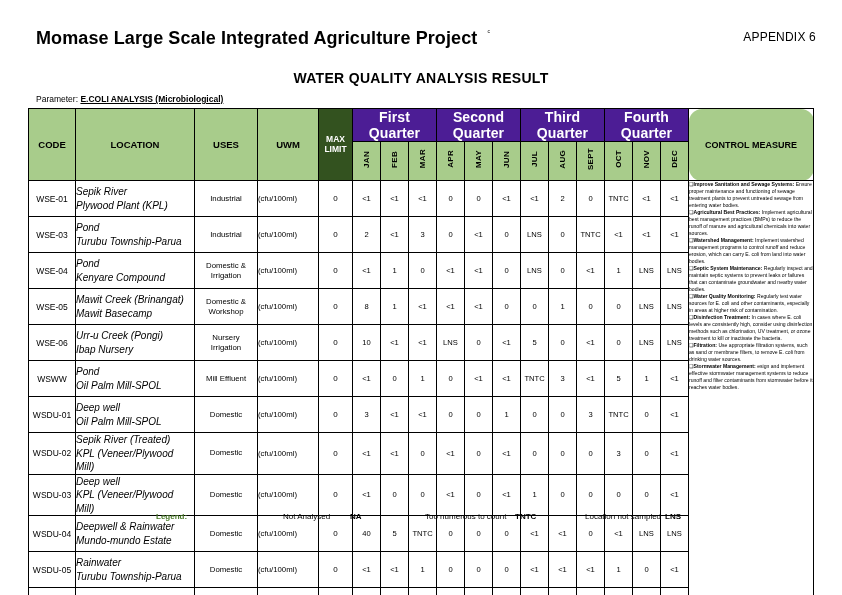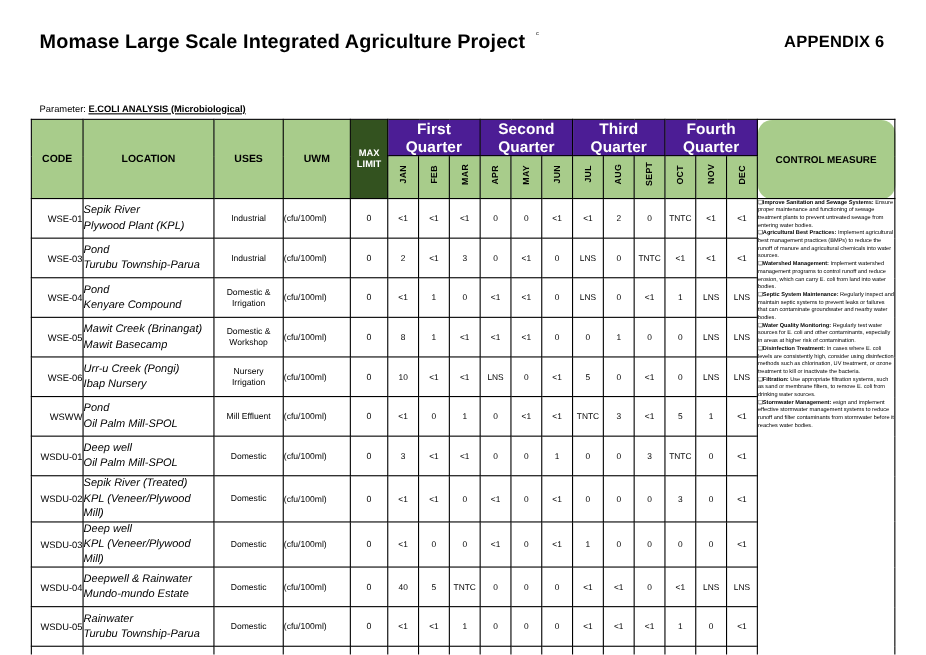--- a/index.html
+++ b/index.html
@@ -8,21 +8,21 @@
     font-family:"Liberation Sans", sans-serif;
     color:#000;overflow:hidden;
   }
   .page{position:relative;width:842px;height:595px;padding:0;box-sizing:border-box;}
 
   
   .topbar{position:absolute;left:36px;top:28px;right:26px;height:42px;}
   .proj-title{font-size:18px;font-weight:bold;letter-spacing:.1px;margin:0;display:inline-block;}
   .proj-mark{font-size:5px;vertical-align:top;margin-left:10px;font-weight:normal;}
   .proj-sub{font-size:10.5px;font-style:italic;font-weight:bold;margin:2px 0 0 0;}
-  .appendix{position:absolute;right:12px;top:2px;font-size:15px;font-weight:bold;letter-spacing:.2px;}
+  .appendix{position:absolute;right:0;top:2px;font-size:12px;font-weight:normal;letter-spacing:.2px;}
 
   .doc-title{position:absolute;left:0;right:0;top:70px;text-align:center;
     font-size:14px;font-weight:bold;letter-spacing:.3px;}
 
   .param{position:absolute;left:36px;top:94px;font-size:8.5px;}
   .param b{font-weight:bold;text-decoration:underline;font-size:8.5px;}
 
   
   table.grid{position:absolute;left:28px;top:108px;border-collapse:collapse;
     width:786px;table-layout:fixed;}
@@ -46,21 +46,21 @@
   td.loc{text-align:left;padding:2px 0 2px 4px;line-height:1.35;font-size:10px;font-style:italic;}
   td.uses{text-align:center;line-height:1.25;font-size:7.8px;}
   td.uwm{font-size:7.8px;}
   td.max{text-align:center;font-size:8px;}
   td.mo{text-align:center;font-size:7.6px;}
   td.cm{vertical-align:top;padding:2px 2px 2px 3px;}
 
   
   tbody tr td{border-top:1px dashed #555;border-bottom:1px dashed #555;
     border-left:1px solid #888;border-right:1px solid #888;}
-  tbody tr td.code{border-left:1px solid #000;text-align:right;}
+  tbody tr td.code{border-left:1px solid #000;}
   tbody tr td.cm{border-right:1px solid #000;border-top:none;border-bottom:none;
     border-left:1px solid #000;}
   tbody tr:first-child td{border-top:1px solid #000;}
   tbody tr.spacer td{border-bottom:1px solid #000;}
   td.sep-l{border-left:1px solid #000;}
 
   
   .cm-wrap{font-size:5.1px;line-height:1.38;text-align:left;}
   .cm-wrap p{margin:0;}
   .cm-wrap .h{font-weight:bold;}
@@ -82,20 +82,21 @@
 </head>
 <body>
 
 <div class="page">
 
   <div class="topbar">
     <div class="proj-title">Momase Large Scale Integrated Agriculture Project</div><span class="proj-mark">c</span>
     <div class="appendix">APPENDIX 6</div>
   </div>
 
+  <div class="doc-title">WATER QUALITY ANALYSIS RESULT</div>
 
   <div class="param">
     <span>Parameter:</span>
     <b>E.COLI ANALYSIS (Microbiological)</b>
   </div>
 
   <table class="grid">
     <thead>
       <tr>
         <th class="c-code" rowspan="2">CODE</th>
@@ -364,14 +365,23 @@
           <td class="sep-l">&nbsp;</td>
           <td>&nbsp;</td>
           <td>&nbsp;</td>
           <td class="sep-l">&nbsp;</td>
           <td>&nbsp;</td>
           <td>&nbsp;</td>
         </tr>
       </tbody>
   </table>
 
+  <div class="legend">
+    <span class="lg-label">Legend:</span>
+    <span class="lg1">Not Analysed</span>
+    <span class="lg1b">NA</span>
+    <span class="lg2">Too numerous to count</span>
+    <span class="lg2b">TNTC</span>
+    <span class="lg3">Location not sampled</span>
+    <span class="lg3b">LNS</span>
+  </div>
 
 </div>
 
 </body></html>

